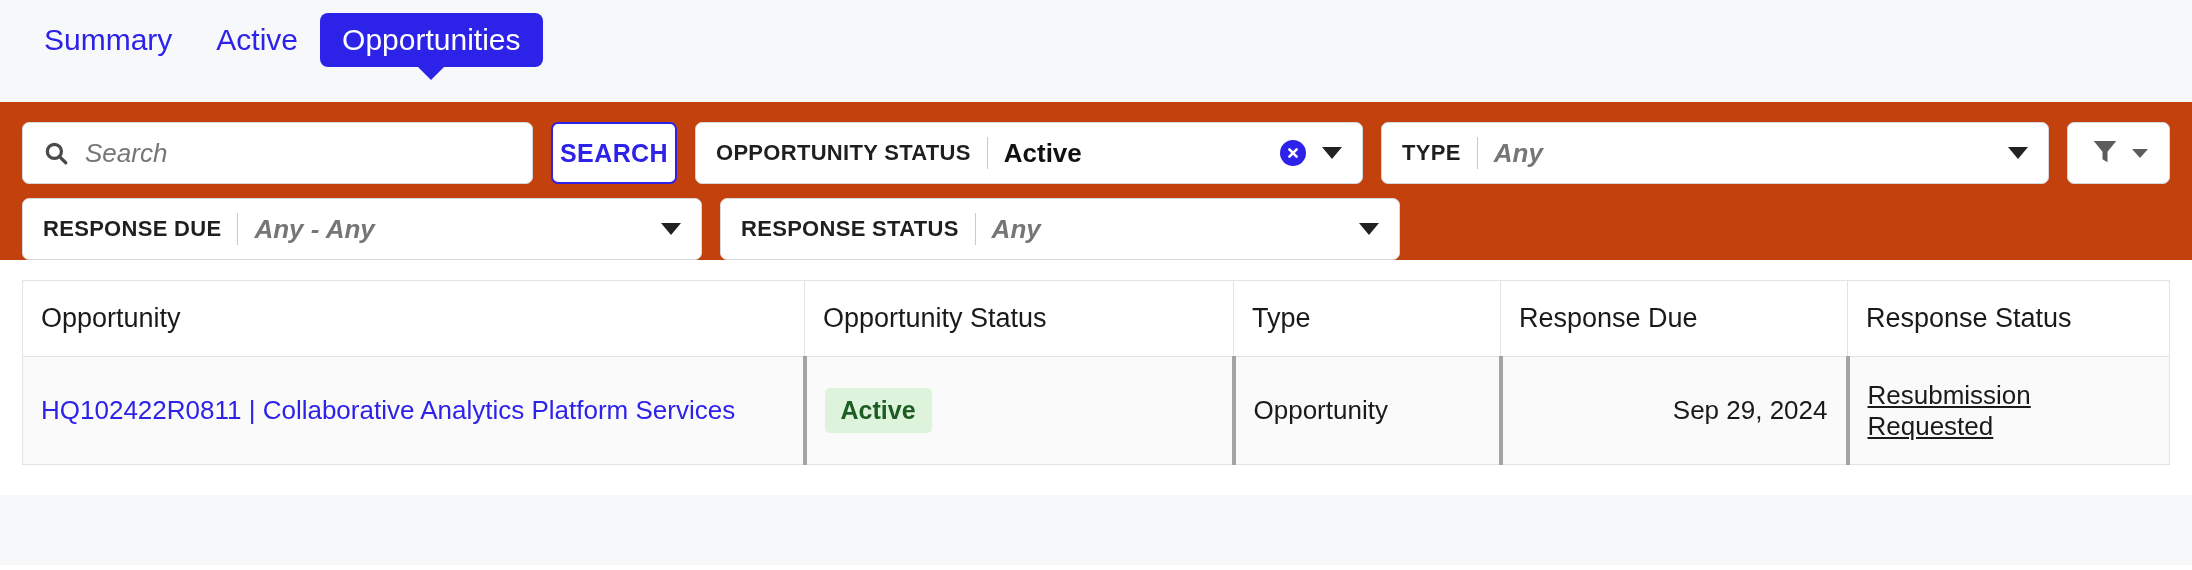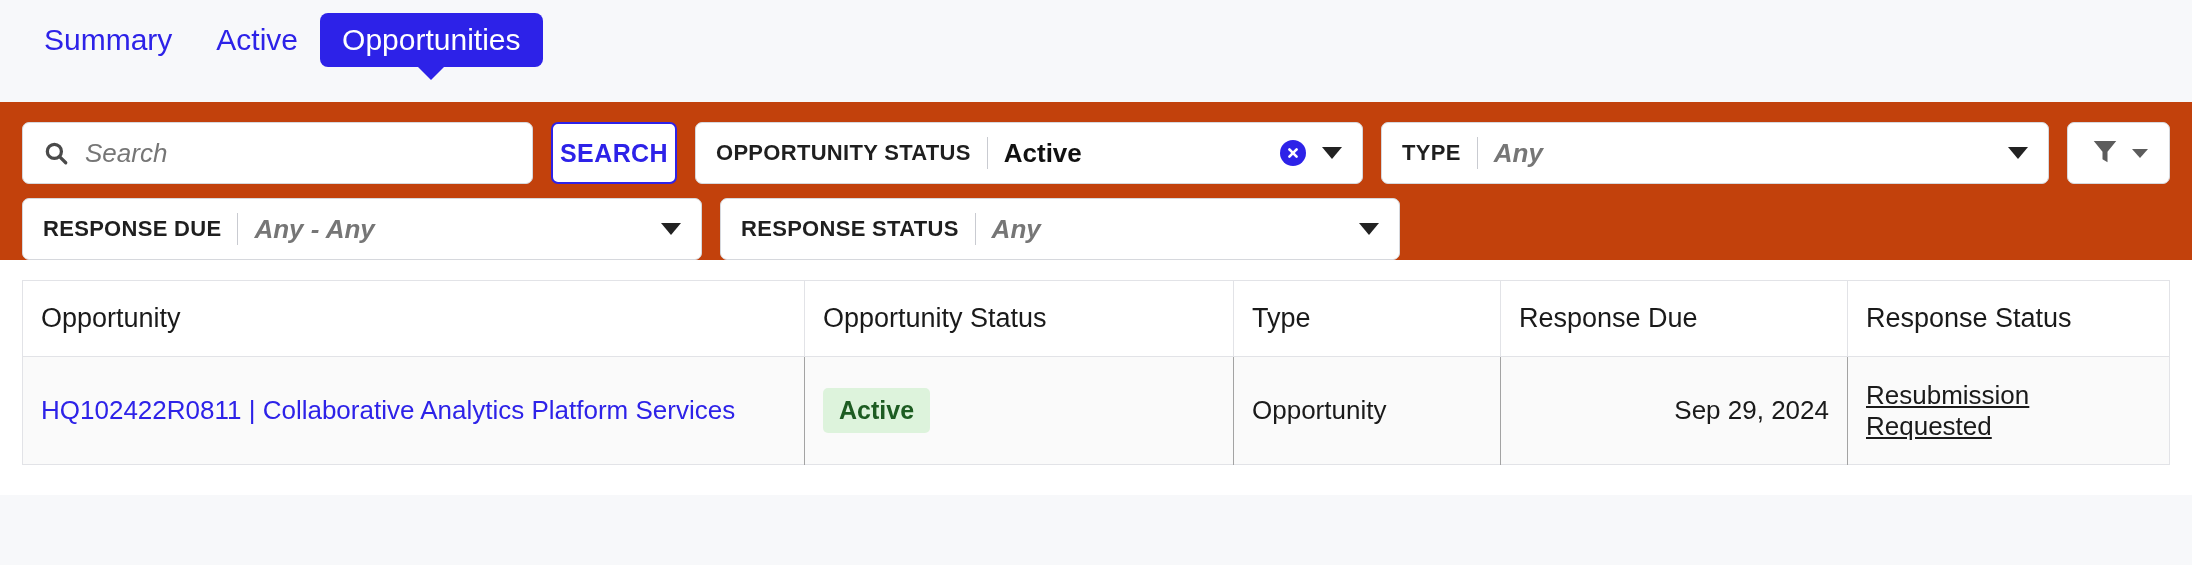--- a/index.html
+++ b/index.html
@@ -212,21 +212,21 @@
     border-right: 1px solid #e2e3e7;
     border-bottom: 1px solid #e2e3e7;
     vertical-align: middle;
   }
   table.grid thead th:last-child { border-right: none; }
   table.grid tbody td {
     background: #fafafa;
     font-size: 26px;
     color: #1a1a1a;
     padding: 20px 18px;
-    border-right: 1px solid #a3a3a3;
+    border-right: 4px solid #a3a3a3;
     vertical-align: middle;
     height: 108px;
     box-sizing: border-box;
   }
   table.grid tbody td:last-child { border-right: none; text-decoration: underline; }
   th.align-right, td.align-right { text-align: right; }
   .col-opportunity { width: 745px; }
   .col-oppstatus  { width: 392px; }
   .col-type       { width: 230px; }
   .col-due        { width: 310px; }

